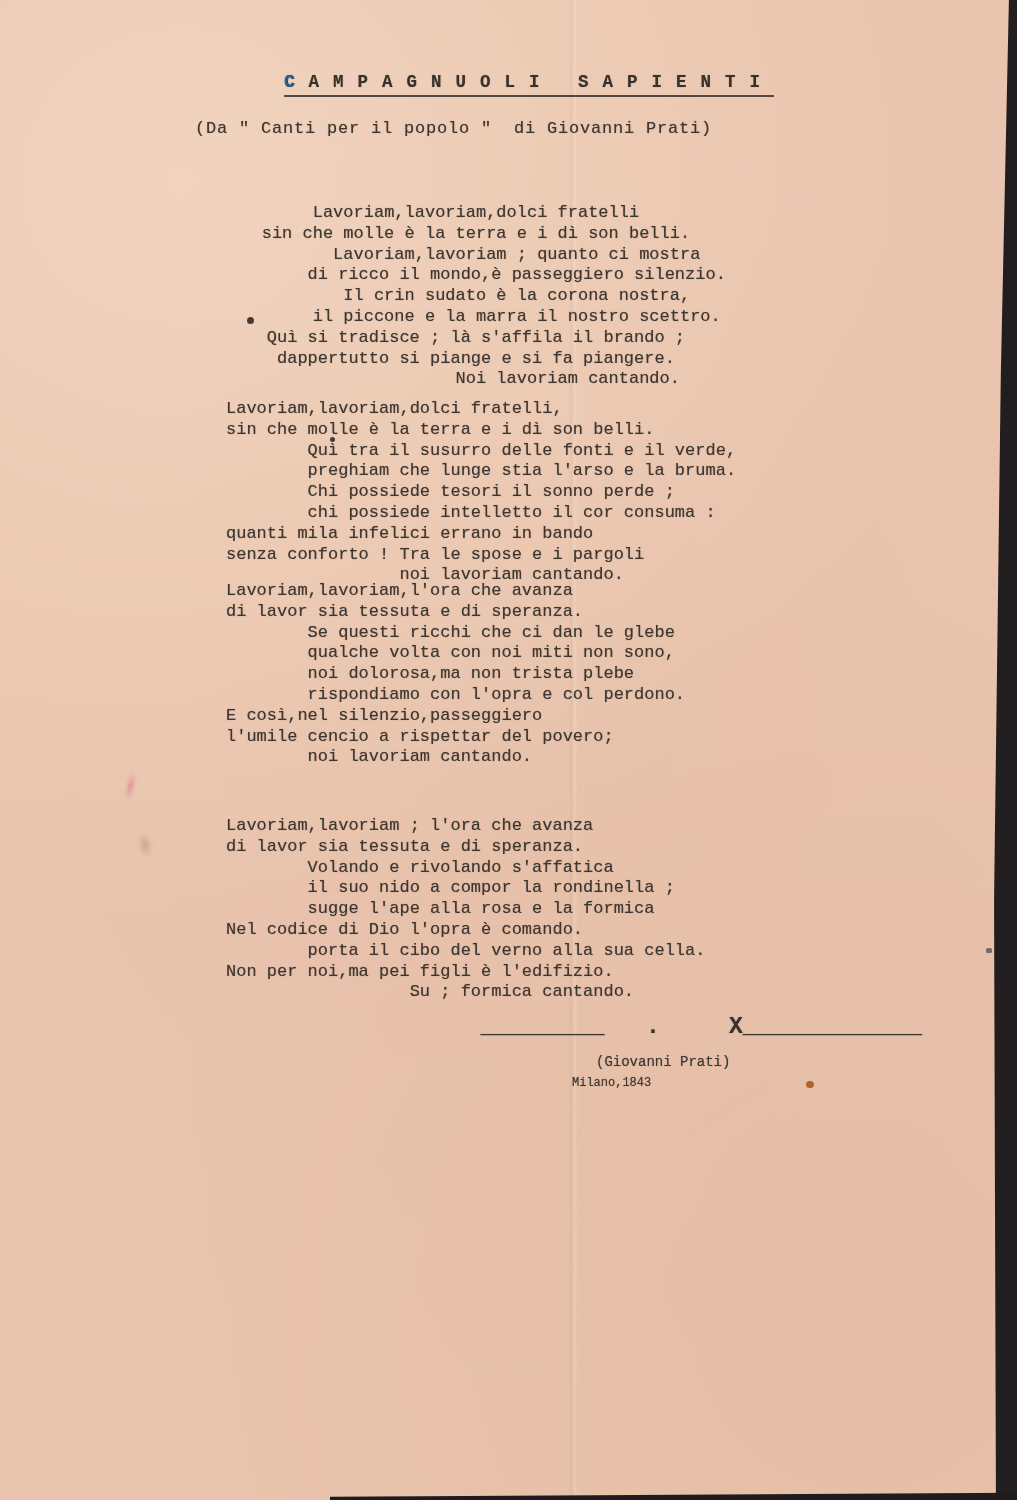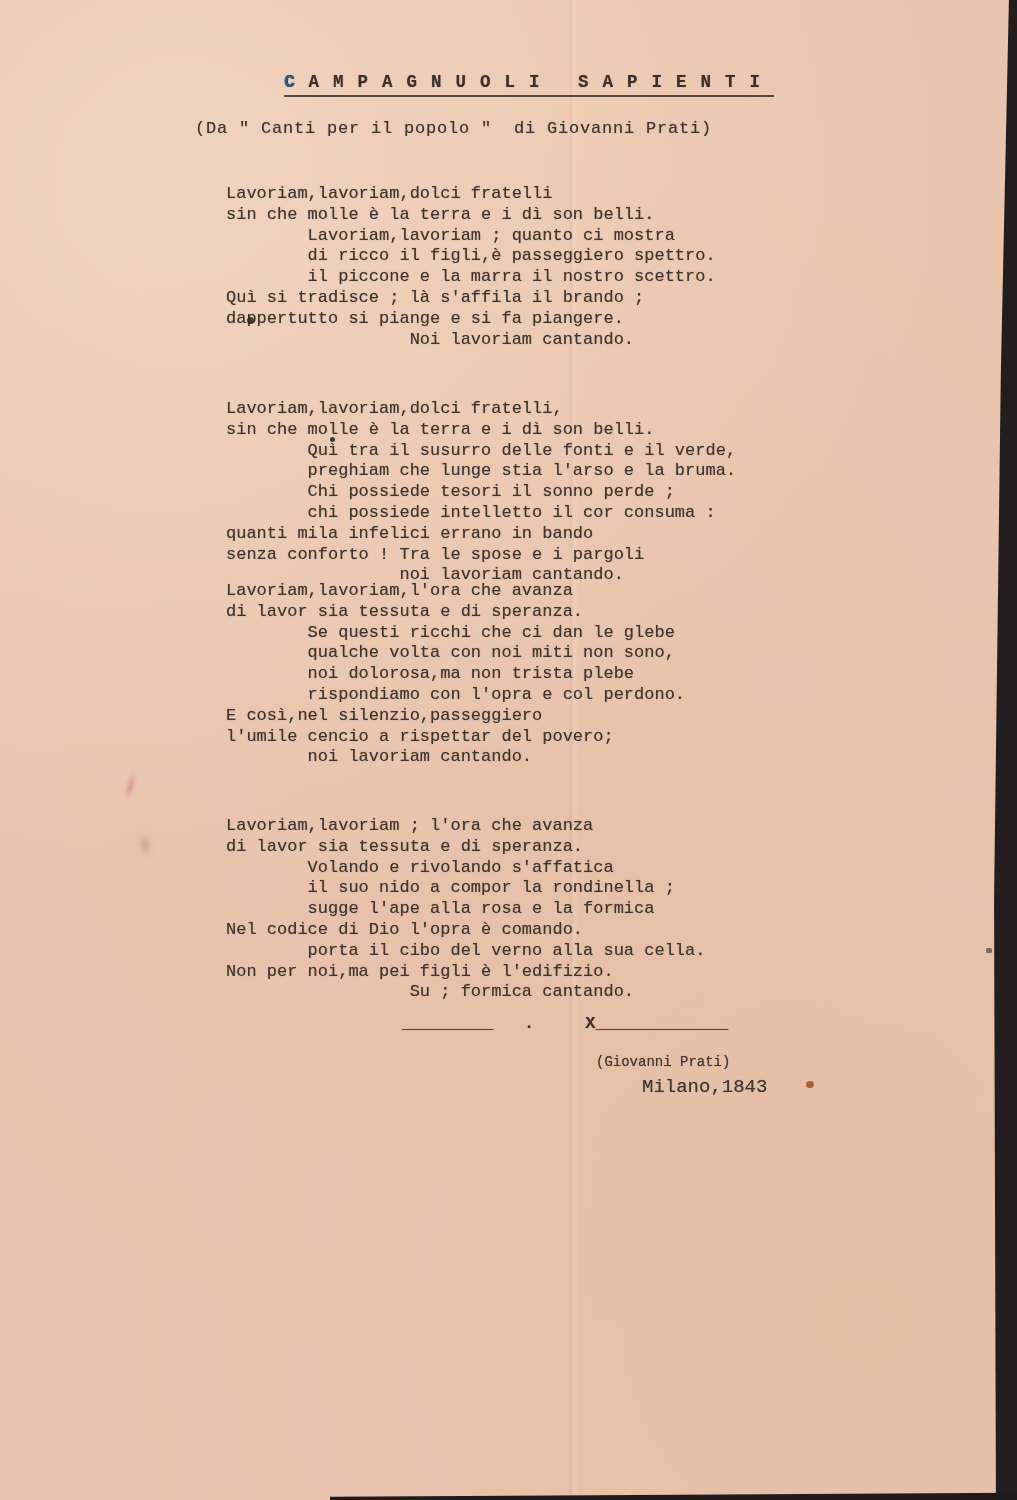--- a/index.html
+++ b/index.html
@@ -25,28 +25,28 @@
     border-bottom:2.5px solid rgba(58,50,43,0.85);
     padding-bottom:3px;
   }
   .title .accent{ color:#2a5e8c; text-shadow:0.8px 0 0 #1c4566, 0 0 1px rgba(30,70,110,0.6); }
   .subtitle{
     position:absolute; top:119px; left:195px;
     font-size:17px; letter-spacing:0.8px; white-space:pre;
   }
   .stanza{ position:absolute; left:226px; font-size:17px; line-height:20.8px; }
   .stanza .line{ white-space:pre; }
-  .s1{ top:184px; } .s2{ top:399px; } .s3{ top:581px; } .s4{ top:816px; }
+  .s1{ top:203px;text-align:center; } .s2{ top:399px; } .s3{ top:581px; } .s4{ top:816px; }
   .sig-rule{
-    position:absolute; top:1014px; left:218px;
-    font-size:17px; white-space:pre; font-weight:bold;
+    position:absolute; top:1014px; left:232px;
+    font-size:23px; white-space:pre; font-weight:bold;
     color:#3a332d;
   }
   .sig-author{ position:absolute; top:1054px; left:596px; font-size:14px; white-space:pre; }
-  .sig-place{ position:absolute; top:1076px; left:642px; font-size:19px; white-space:pre; }
+  .sig-place{ position:absolute; top:1076px; left:572px; font-size:12px; white-space:pre; }
   
   .edge-right{
     position:absolute; top:0; left:990px; width:27px; height:1500px;
     background:#221e1f;
     clip-path:polygon(70% 0, 100% 0, 100% 100%, 22% 100%, 15% 60%, 40% 25%);
   }
   .edge-bottom{
     position:absolute; left:330px; bottom:0; width:687px; height:8px;
     background:#201c1d;
     clip-path:polygon(0 60%, 100% 10%, 100% 100%, 0 100%);
@@ -85,21 +85,22 @@
   <div class="crease-v"></div>
 
   <div class="title ink"><span class="accent">C</span><span>AMPAGNUOLI SAPIENTI</span></div>
 
   <div class="subtitle ink">(Da " Canti per il popolo "  di Giovanni Prati)</div>
 
   <div class="stanza s1 ink">
     <div class="line">Lavoriam,lavoriam,dolci fratelli</div>
     <div class="line">sin che molle è la terra e i dì son belli.</div>
     <div class="line">        Lavoriam,lavoriam ; quanto ci mostra</div>
-    <div class="line">        di ricco il figli,è passeggiero spettro.</div>
+    <div class="line">        di ricco il mondo,è passeggiero silenzio.</div>
+    <div class="line">        Il crin sudato è la corona nostra,</div>
     <div class="line">        il piccone e la marra il nostro scettro.</div>
     <div class="line">Quì si tradisce ; là s'affila il brando ;</div>
     <div class="line">dappertutto si piange e si fa piangere.</div>
     <div class="line">                  Noi lavoriam cantando.</div>
   </div>
 
   <div class="stanza s2 ink">
     <div class="line">Lavoriam,lavoriam,dolci fratelli,</div>
     <div class="line">sin che molle è la terra e i dì son belli.</div>
     <div class="line">        Quì tra il susurro delle fonti e il verde,</div>

